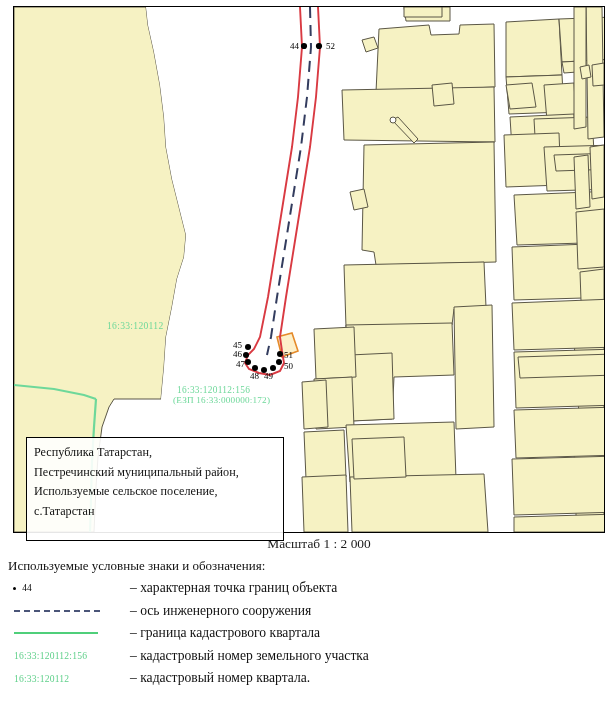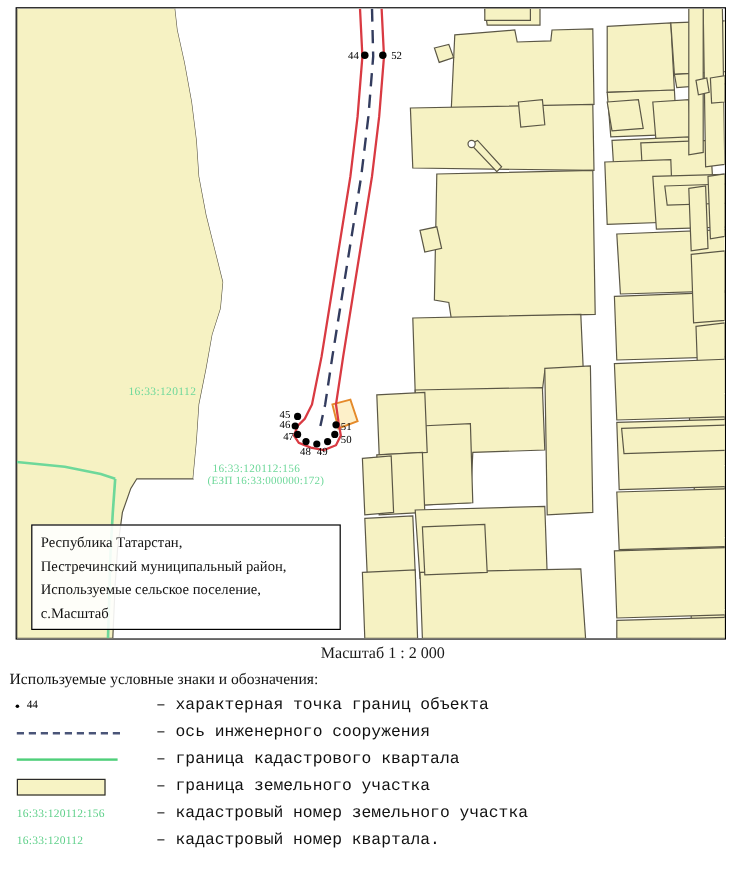--- a/index.html
+++ b/index.html
@@ -28,21 +28,21 @@
     overflow: hidden;
   }
   #map-svg { display: block; width: 100%; height: 100%; }
 
   
   #address-box {
     position: absolute;
     left: 26px;
     top: 437px;
     width: 258px;
-    height: 88px;
+    height: 104px;
     border: 1.6px solid #000;
     background: rgba(255,255,255,0.90);
     box-sizing: border-box;
     padding: 5px 7px 0 7px;
     z-index: 7;
   }
   .addr-line {
     font-family: "Liberation Serif", serif;
     font-size: 12.2px;
     line-height: 19.5px;
@@ -83,21 +83,21 @@
     width: 122px;
     min-width: 122px;
     height: 22px;
     position: relative;
     display: flex;
     align-items: center;
     padding-left: 2px;
     box-sizing: border-box;
   }
   .legend-desc {
-    font-family: Liberation Mono, monospace;
+    font-family: Liberation Serif, serif;
     font-size: 13.6px;
     color: #111;
     white-space: nowrap;
   }
 
   
   .sym-dot {
     width: 3.2px; height: 3.2px; border-radius: 50%;
     background: #000; display:inline-block; margin-left:3px;
   }
@@ -271,21 +271,21 @@
     <text x="163" y="386" font-family="Liberation Serif, serif" font-size="9.4" fill="#6ed89a" letter-spacing="0.3">16:33:120112:156</text>
 
     <text x="159" y="396" font-family="Liberation Serif, serif" font-size="9.2" fill="#6ed89a" letter-spacing="0.2">(ЕЗП 16:33:000000:172)</text>
   </svg>
 </div>
 
 <div id="address-box">
   <div class="addr-line">Республика Татарстан,</div>
   <div class="addr-line">Пестречинский муниципальный район,</div>
   <div class="addr-line">Используемые сельское поселение,</div>
-  <div class="addr-line">с.Масштаб</div>
+  <div class="addr-line">с.Татарстан</div>
 </div>
 
 <div id="scale-line">Масштаб 1 : 2 000</div>
 
 <div id="legend">
   <div id="legend-title">Используемые условные знаки и обозначения:</div>
 
   <div class="legend-row">
     <div class="legend-sym">
       <span class="sym-dot"></span>
@@ -302,26 +302,20 @@
     <div class="legend-desc">– ось инженерного сооружения</div>
   </div>
 
   <div class="legend-row">
     <div class="legend-sym">
       <span class="sym-green"></span>
     </div>
     <div class="legend-desc">– граница кадастрового квартала</div>
   </div>
 
-  <div class="legend-row">
-    <div class="legend-sym">
-      <span class="sym-parcel"></span>
-    </div>
-    <div class="legend-desc">– граница земельного участка</div>
-  </div>
 
   <div class="legend-row">
     <div class="legend-sym">
       <span class="sym-cad">16:33:120112:156</span>
     </div>
     <div class="legend-desc">– кадастровый номер земельного участка</div>
   </div>
 
   <div class="legend-row">
     <div class="legend-sym">

